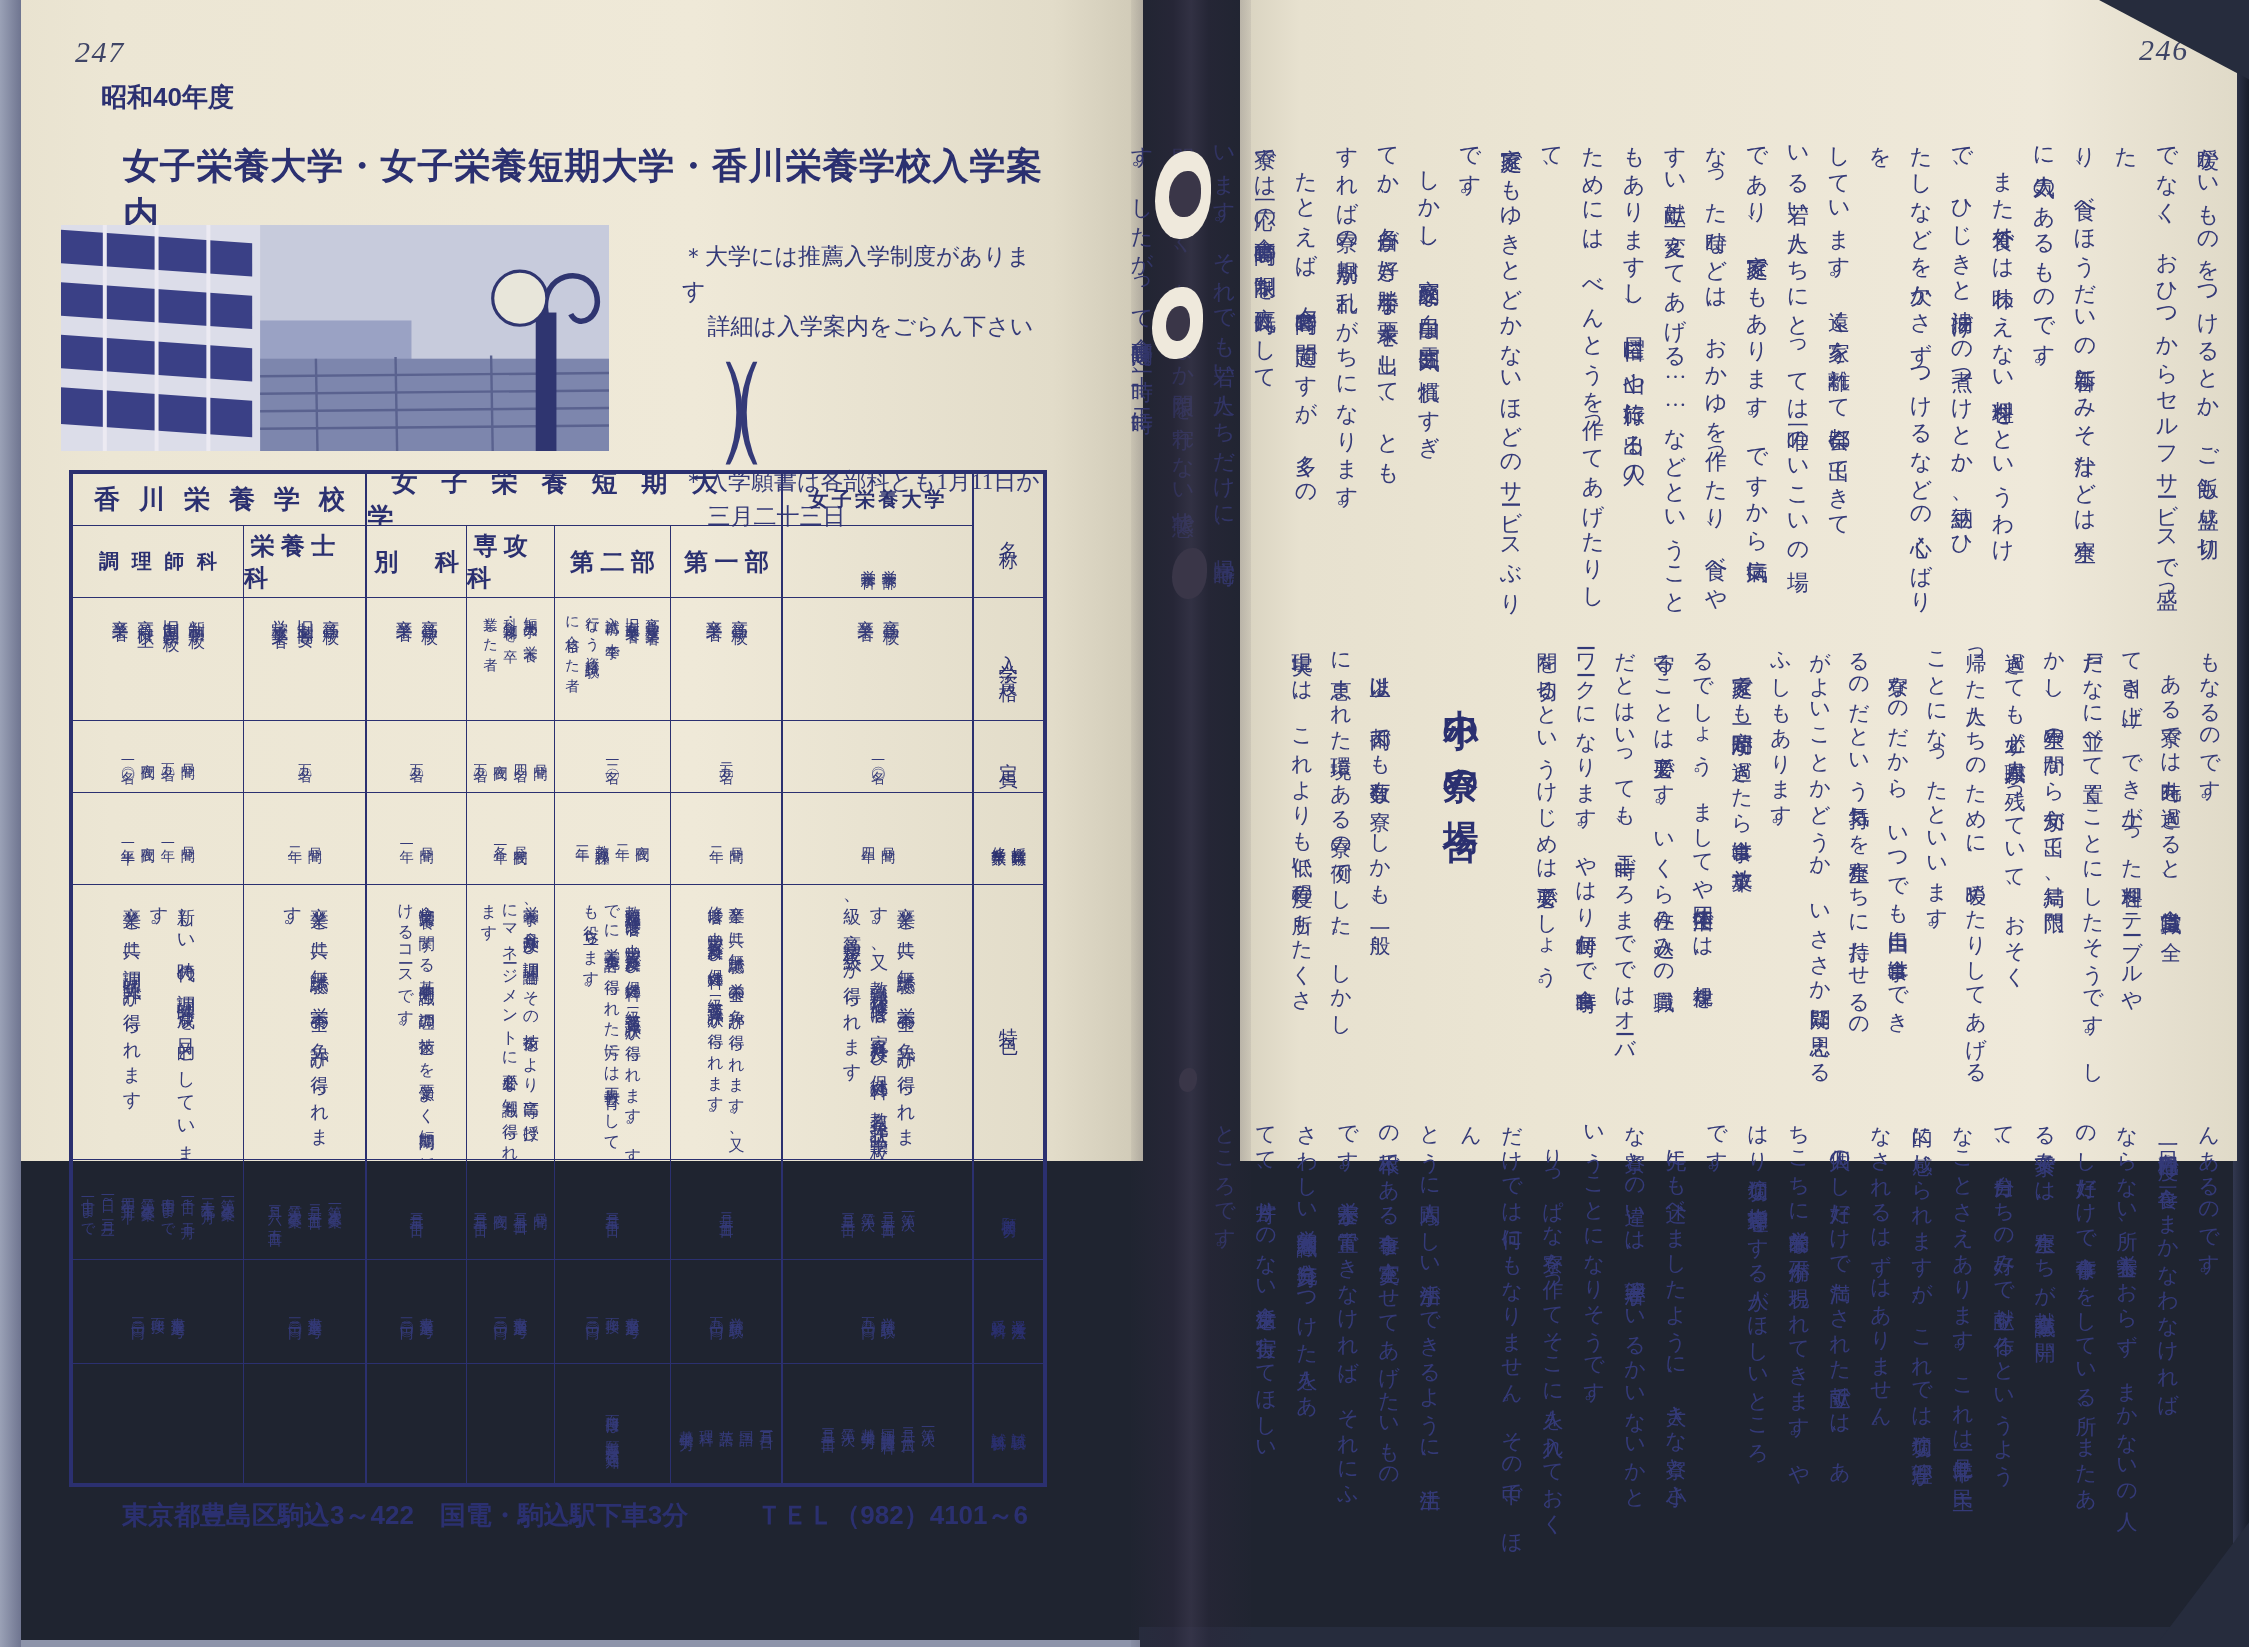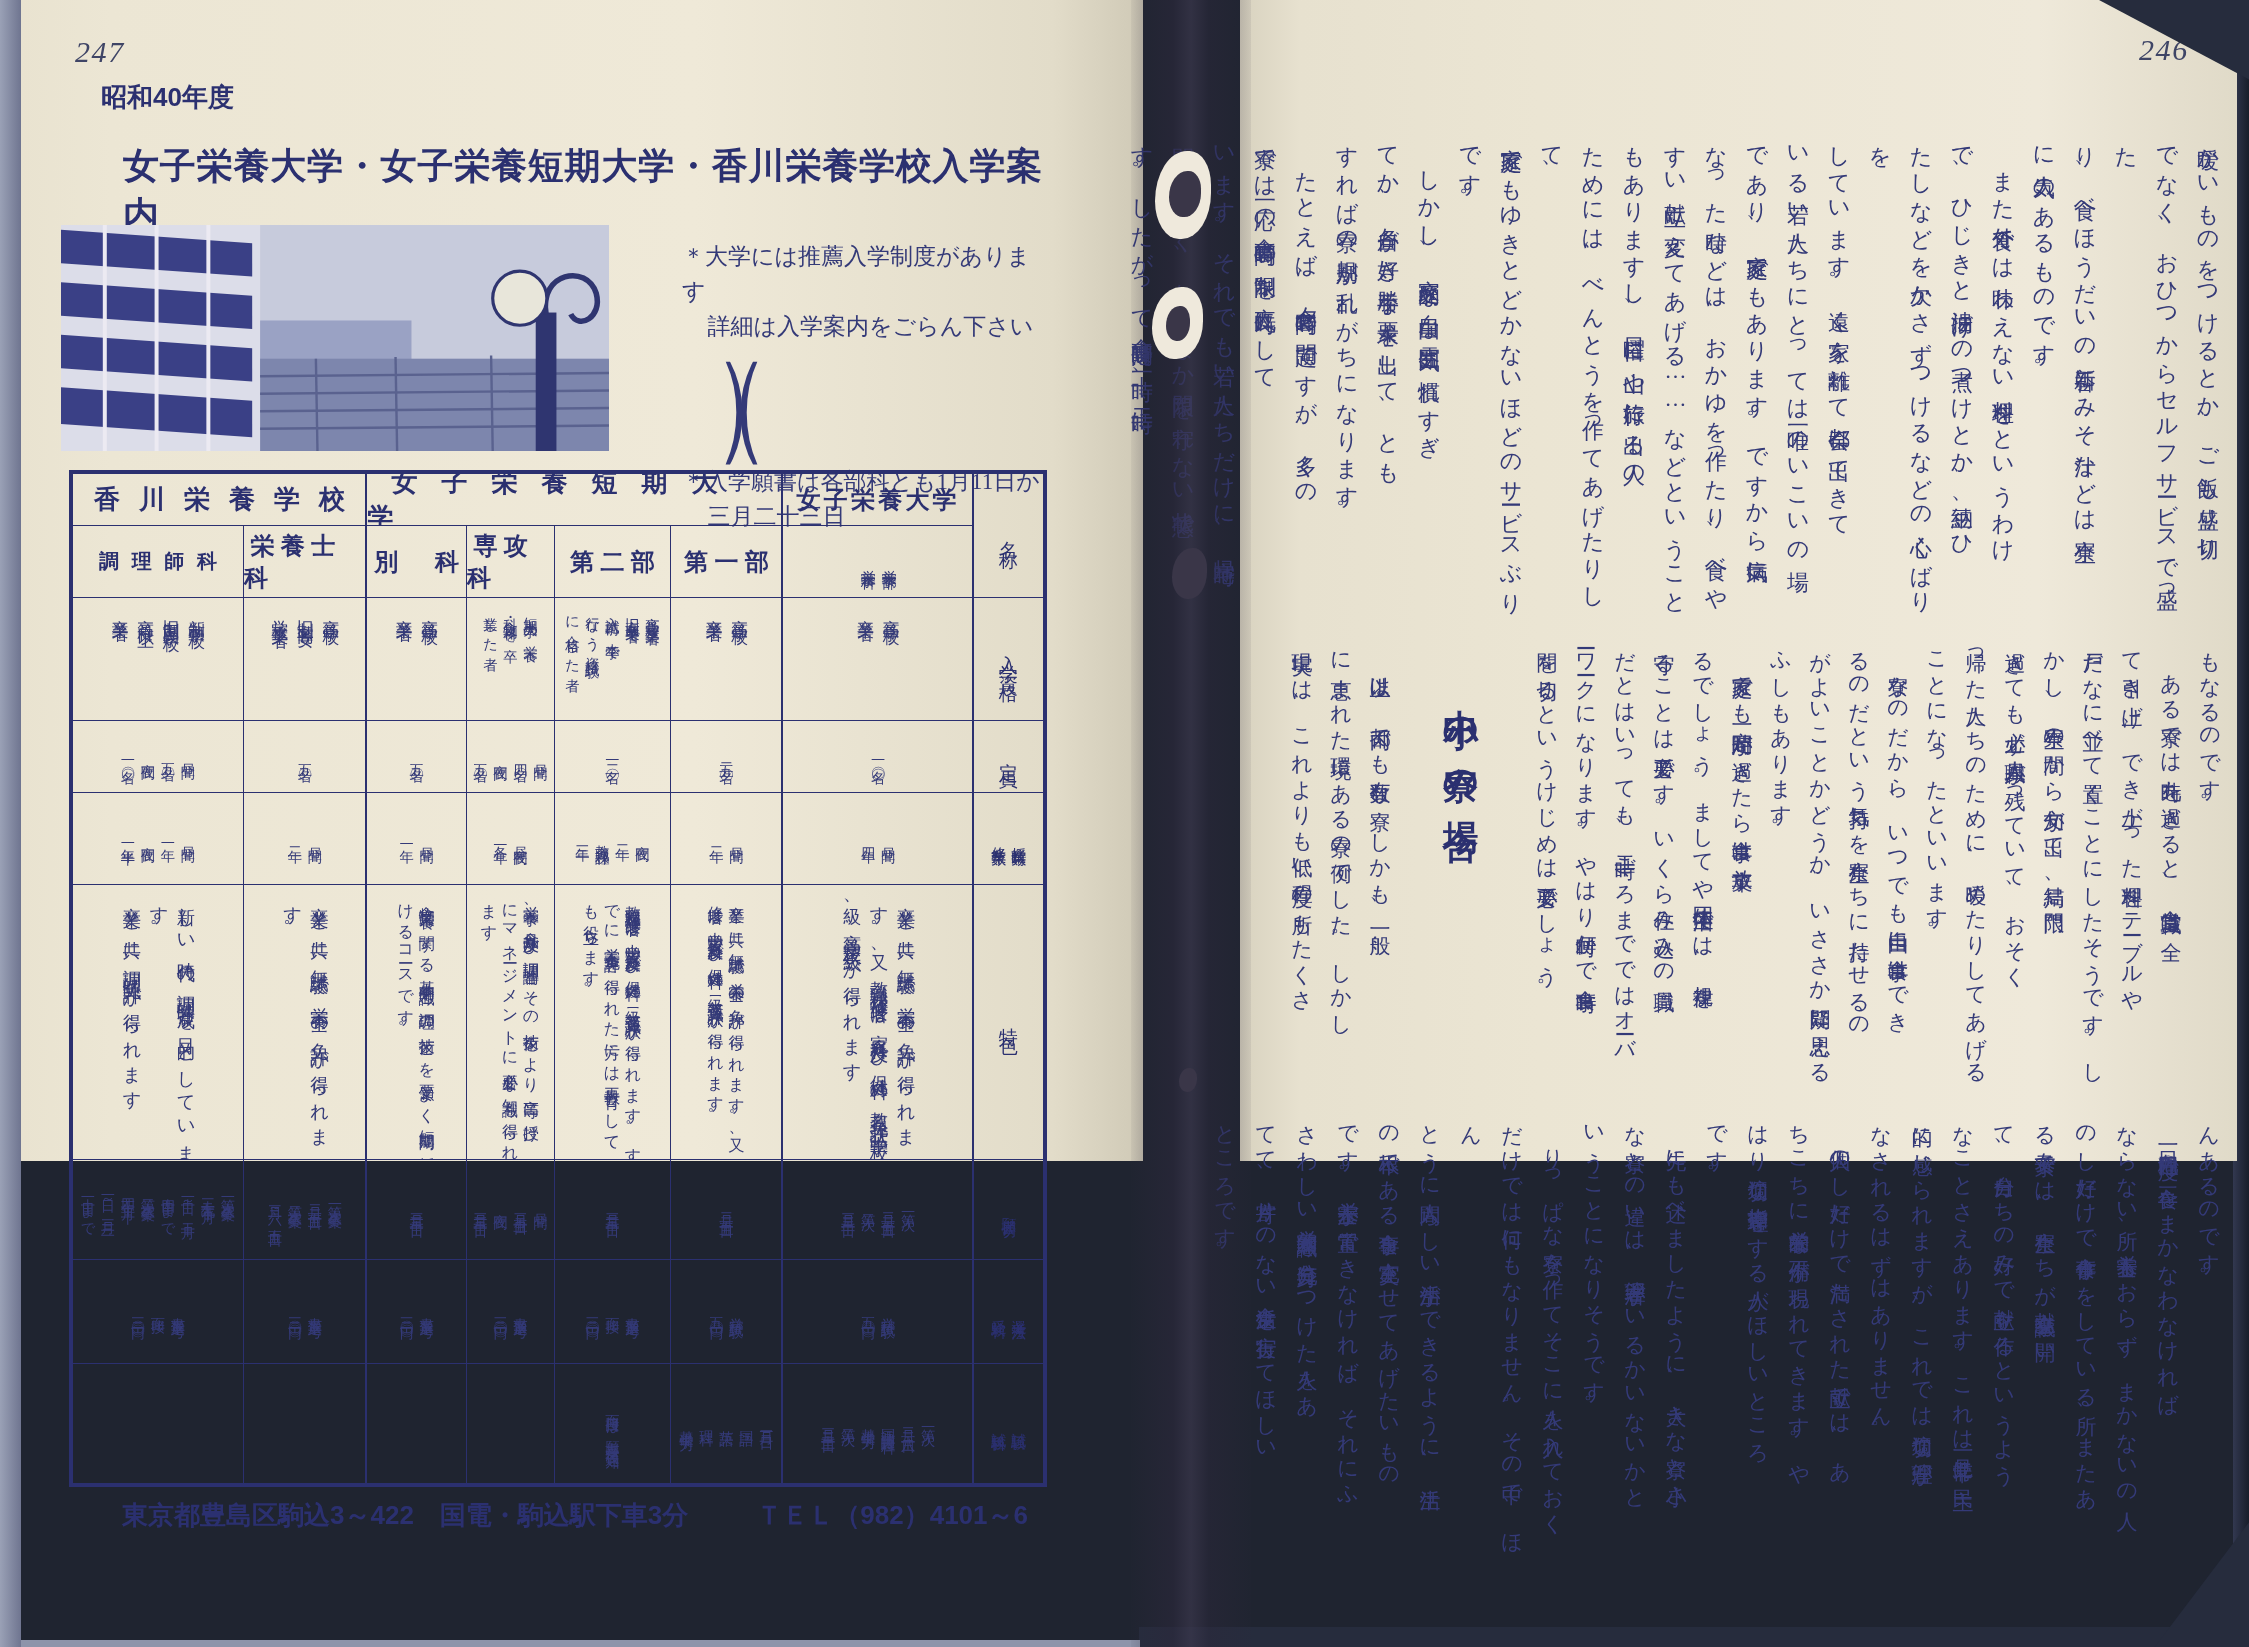--- a/index.html
+++ b/index.html
@@ -48,21 +48,21 @@
     display:grid;grid-template-columns:171px 123px 100px 88px 116px 112px 191px 70px;
     grid-template-rows:52px 72px 123px 72px 92px 275px 100px 104px 121px;
     border:4px solid var(--ink-dark);box-sizing:content-box;}
   .tc{border-right:1.6px solid var(--ink-dark);border-bottom:1.6px solid var(--ink-dark);
       display:flex;justify-content:center;align-items:center;overflow:hidden;color:var(--ink);}
   .tc.thickl{border-left:2.4px solid var(--ink-dark);margin-left:-1.6px;}
   .tc.top{align-items:flex-start;padding-top:8px;}
   .h{font-family:"Liberation Sans","DejaVu Sans",sans-serif;font-weight:bold;color:var(--ink-dark);}
   .g1{font-size:26px;letter-spacing:19px;text-indent:19px;}
   .g2{font-size:26px;letter-spacing:24px;text-indent:24px;}
-  .g3{font-size:24px;letter-spacing:3.2px;}
+  .g3{font-size:20px;letter-spacing:3.2px;}
   .s1{font-size:20px;letter-spacing:12.7px;text-indent:12.7px;}
   .s2{font-size:24px;letter-spacing:6.4px;text-indent:6.4px;}
   .vt{writing-mode:vertical-rl;text-orientation:upright;white-space:pre-line;
       color:var(--ink);font-size:17.5px;line-height:24px;letter-spacing:3.2px;max-height:100%;}
   .vt.q{font-size:16.7px;line-height:25.5px;}
   .vt.f{font-size:18.3px;line-height:27px;letter-spacing:4px;}
   .vt.fsm{font-size:16px;line-height:21px;letter-spacing:2.4px;}
   .vt.sm{font-size:14.3px;line-height:20px;letter-spacing:2.4px;}
   .vt.lbl{font-size:19px;letter-spacing:9.6px;line-height:27px;color:var(--ink-dark);}
   .vt.lbl2{font-size:15px;letter-spacing:1.6px;line-height:20px;color:var(--ink-dark);}

